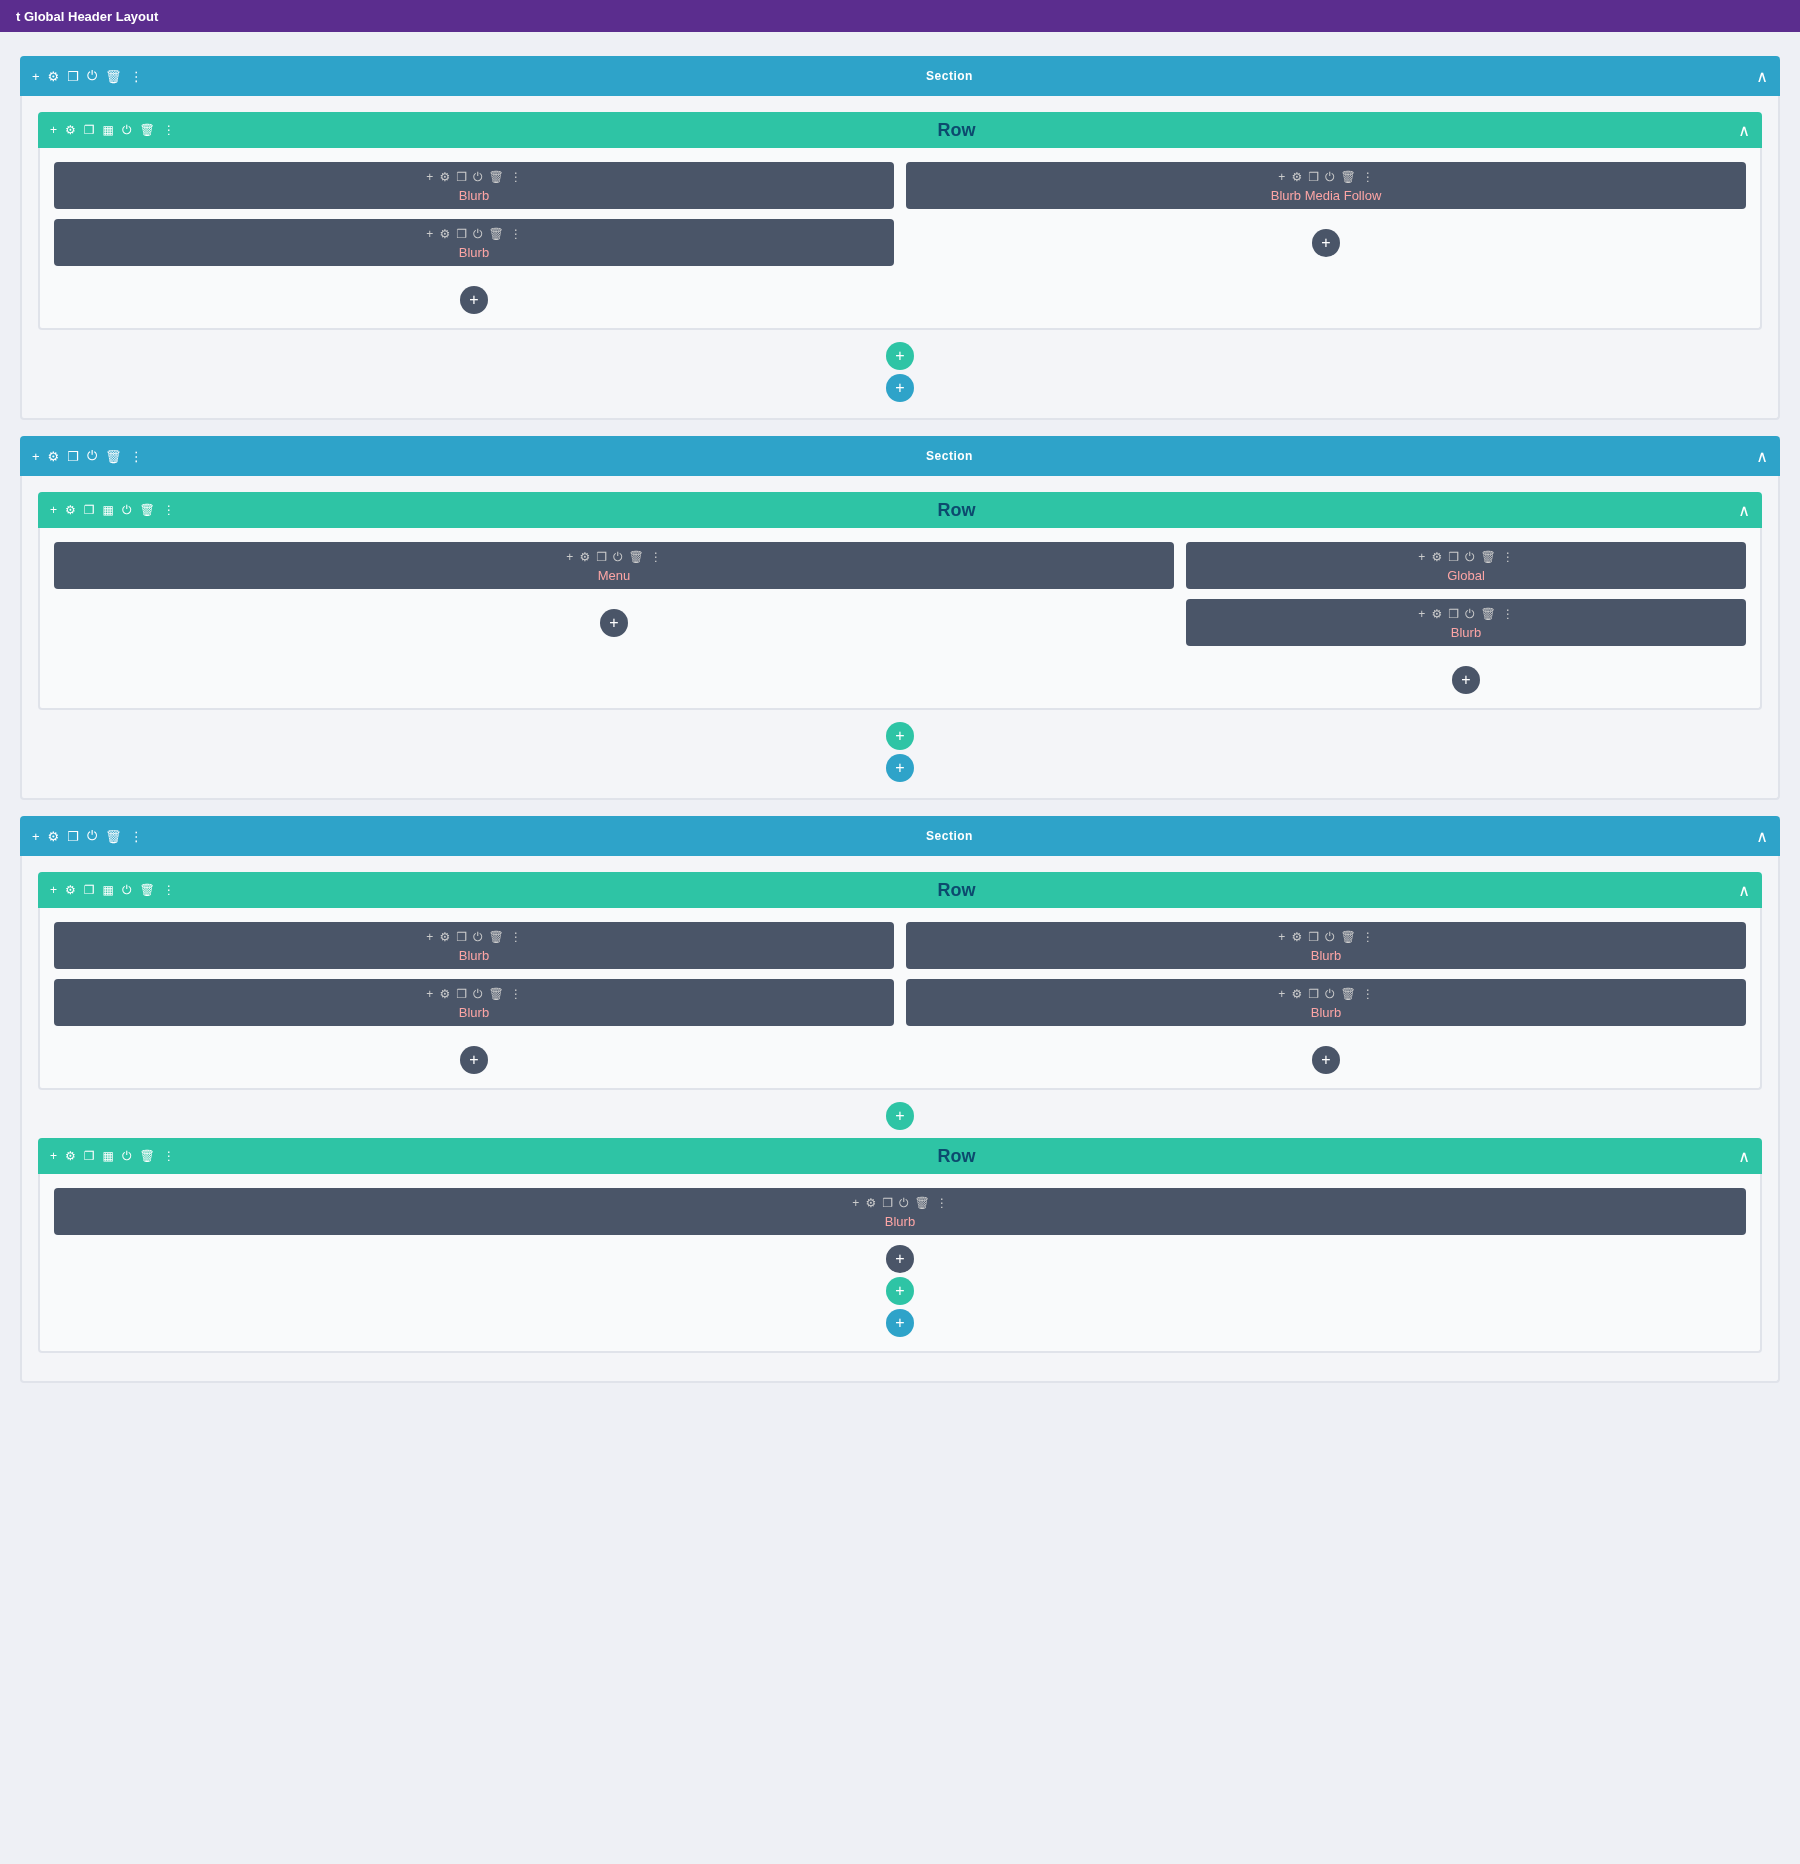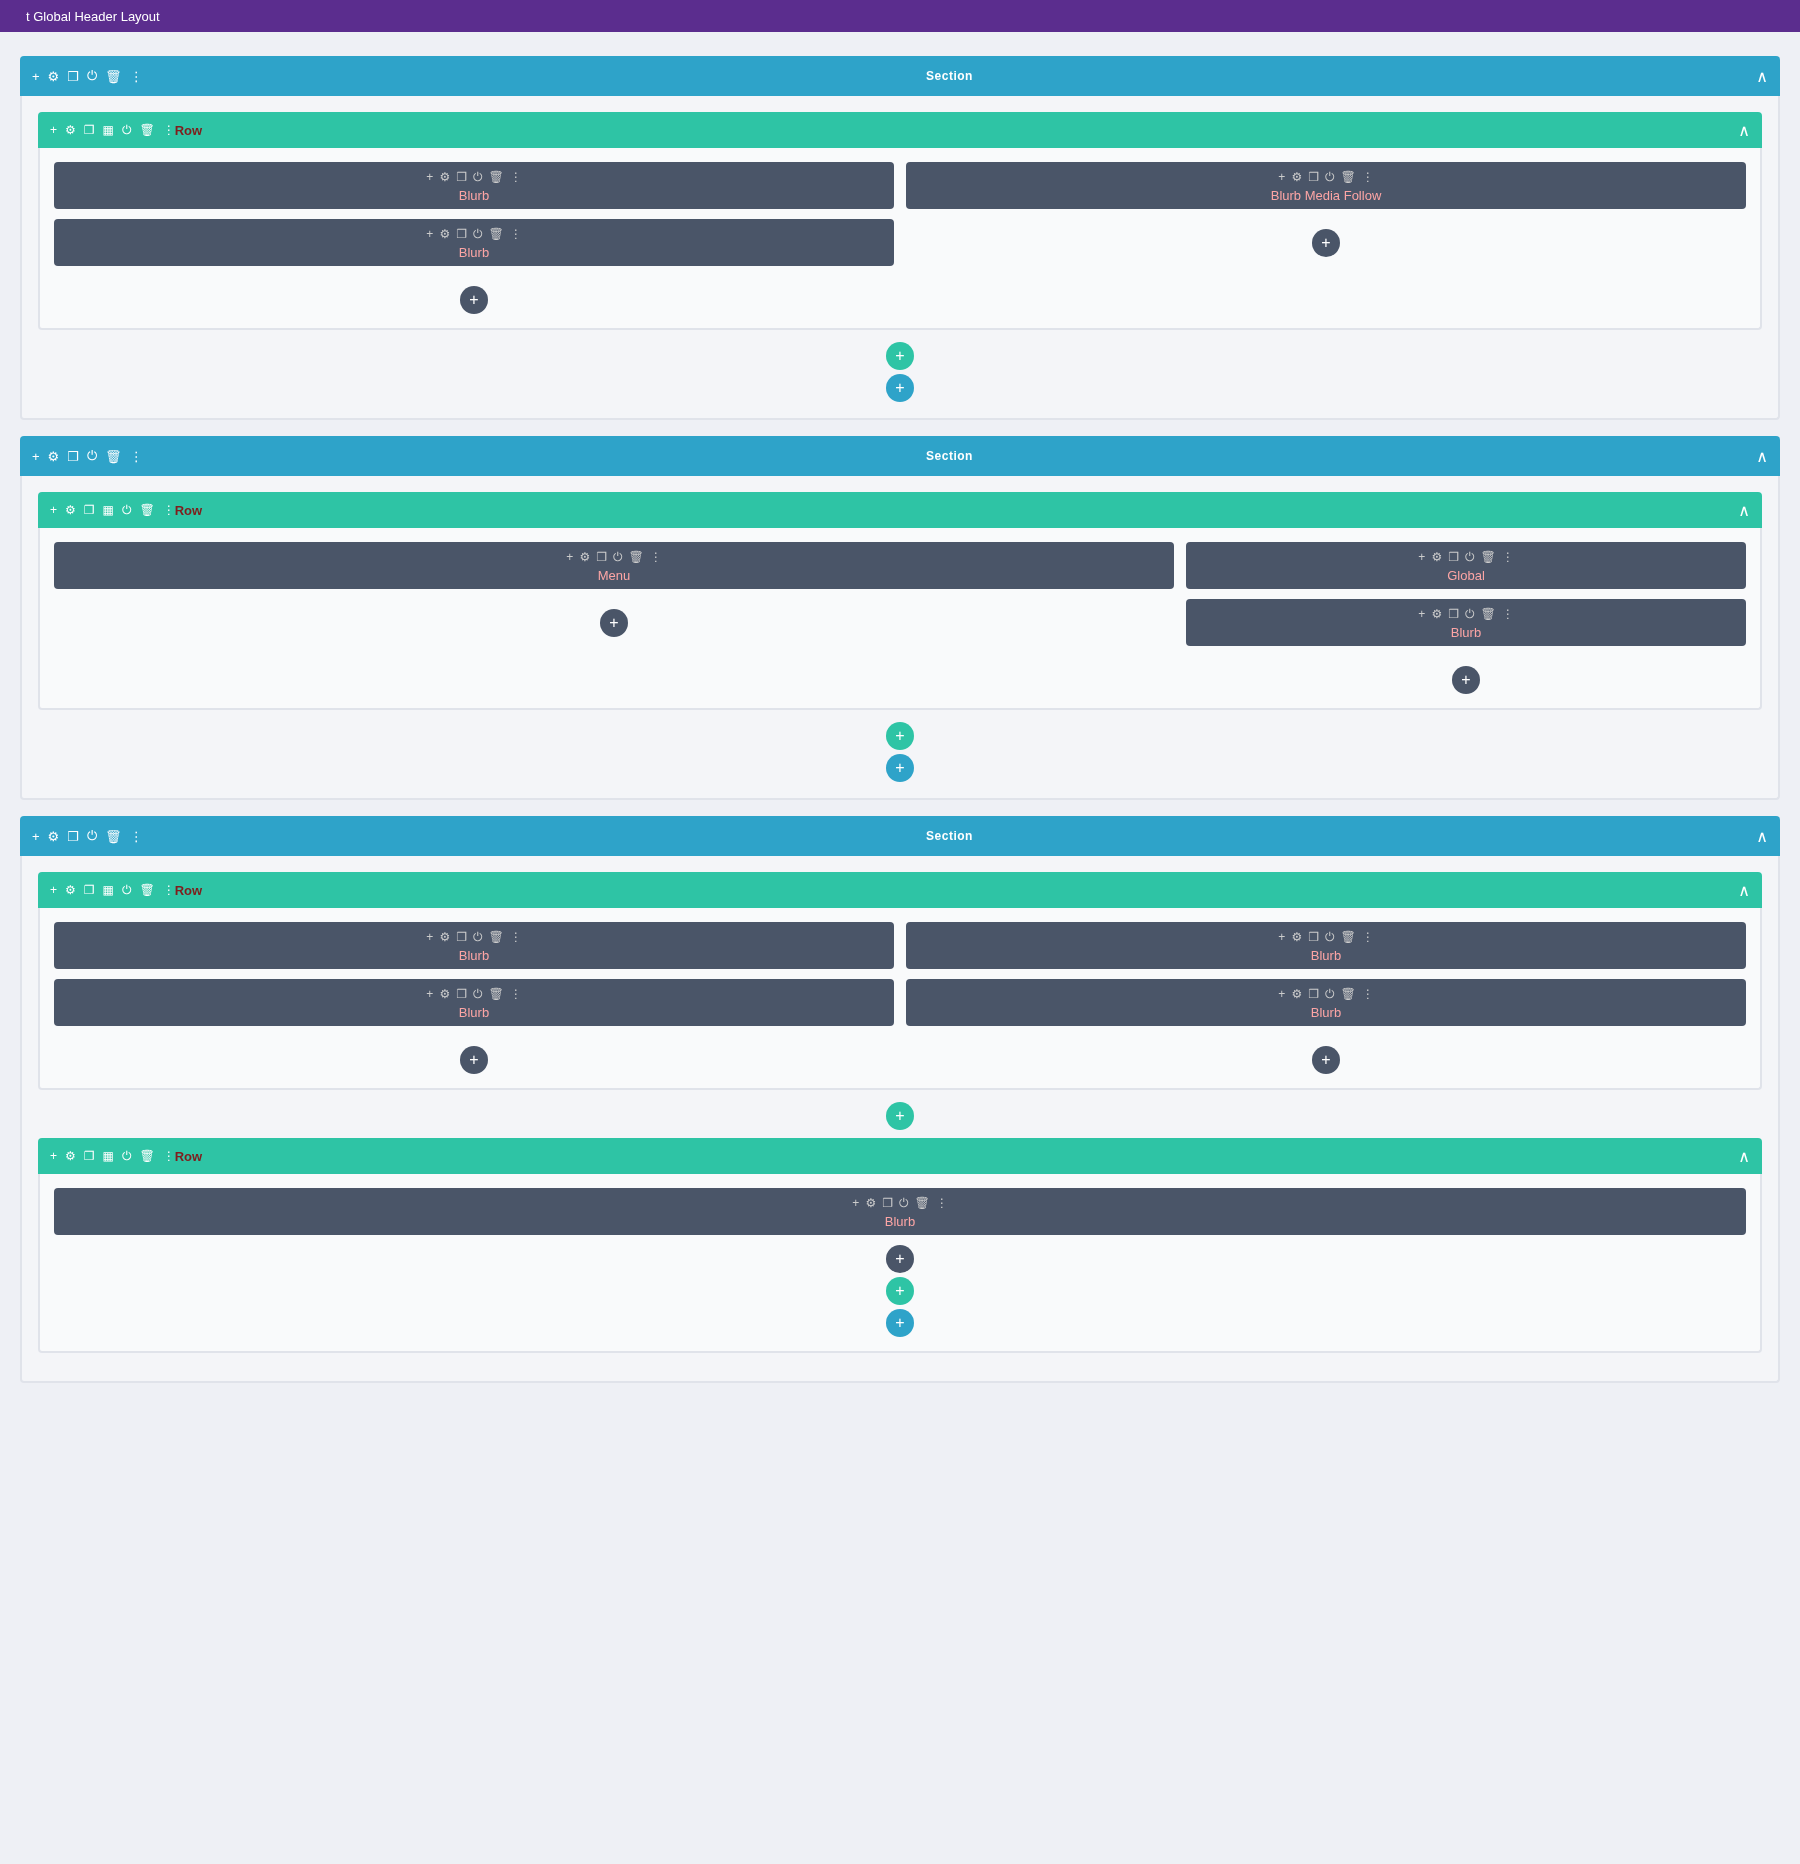--- a/index.html
+++ b/index.html
@@ -11,22 +11,21 @@
     .top-bar {
       background: #5b2d8e;
       height: 32px;
       display: flex;
       align-items: center;
       padding: 0 16px;
     }
     .top-bar-title {
       color: white;
       font-size: 13px;
-      font-weight: 400;
-      margin-left: 10px;
+      font-weight: 700;
     }
     .main-content {
       padding: 24px 20px;
       display: flex;
       flex-direction: column;
       gap: 0;
     }
 
     
     .section-wrapper {
@@ -81,22 +80,23 @@
     }
     .row-bar .bar-icons {
       display: flex;
       align-items: center;
       gap: 8px;
       color: white;
       font-size: 12px;
     }
     .row-bar .bar-title {
       flex: 1;
-      color: #7f1d1d;
-      font-size: 13px;
+      text-align: center;
+      color: #0c4a6e;
+      font-size: 18px;
       font-weight: 600;
     }
     .row-bar .chevron {
       color: white;
       font-size: 16px;
     }
     .row-body {
       background: #f9fafb;
       border: 2px solid #e0e3ea;
       border-top: none;

